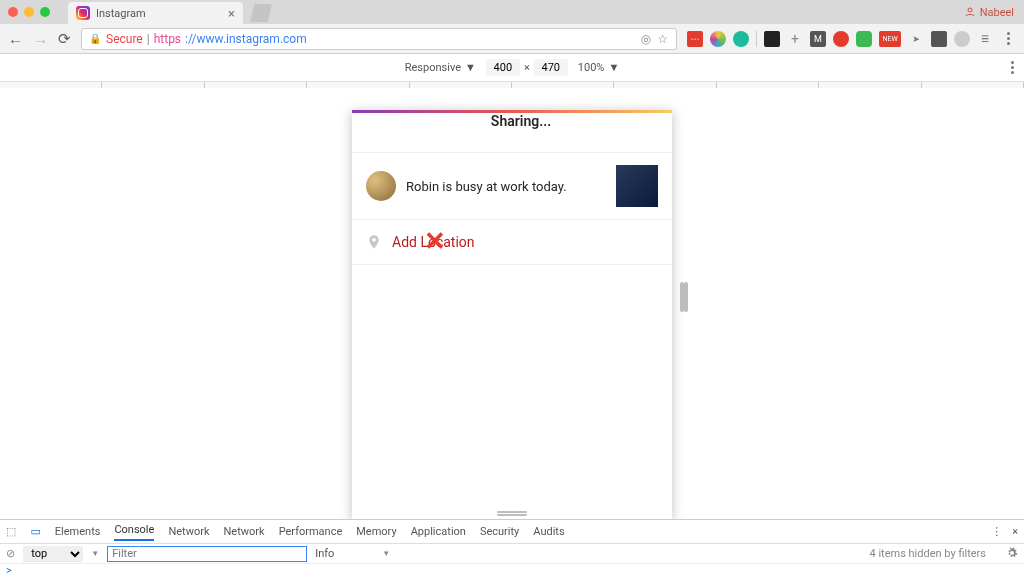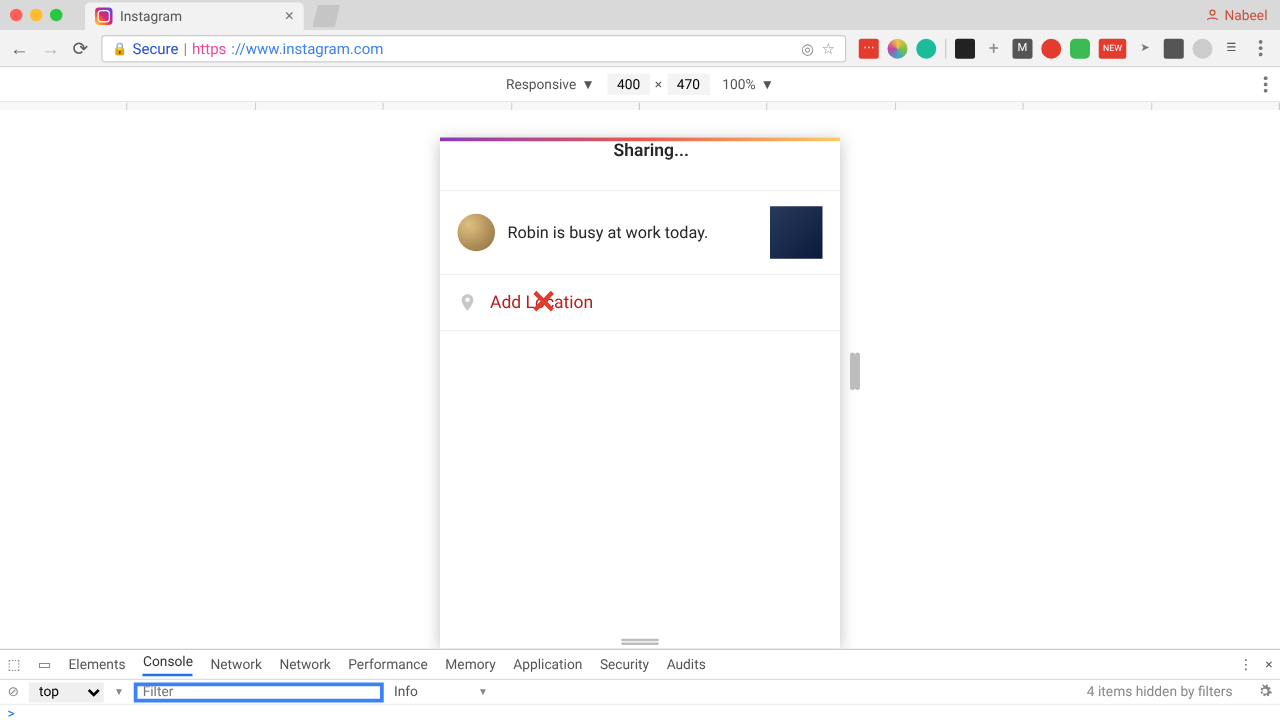--- a/index.html
+++ b/index.html
@@ -18,21 +18,21 @@
 .tab-favicon { width: 14px; height: 14px; background: linear-gradient(45deg,#feda75,#fa7e1e,#d62976,#962fbf,#4f5bd5); border-radius: 3px; display:flex;align-items:center;justify-content:center; }
 .tab-favicon::after{content:"";width:8px;height:8px;border:1.5px solid #fff;border-radius:3px;}
 .tab-close { margin-left: auto; font-size: 13px; color: #777; }
 .newtab { position:absolute; left: 250px; top:4px; width:22px;height:18px;background:#c5c5c5;clip-path: polygon(20% 0, 100% 0, 80% 100%, 0 100%); }
 
 .addr-row { background: #f2f2f2; height: 30px; display: flex; align-items: center; padding: 0 8px; gap: 10px; border-bottom: 1px solid #d0d0d0; }
 .nav-btn { color: #5a5a5a; font-size: 15px; cursor: pointer; }
 .nav-btn.dis { color: #b5b5b5; }
 .addr-bar { flex: 1; height: 22px; background: #fff; border: 1px solid #ccc; border-radius: 3px; display: flex; align-items: center; padding: 0 8px; font-size: 12px; gap: 4px; }
 .lock { color: #0b8043; font-size: 10px; }
-.secure { color: #1d4ed8; }
+.secure { color: #ef4444; }
 .proto { color: #ec4899; }
 .hosttxt { color: #3b82f6; }
 .addr-icons { margin-left: auto; display: flex; gap: 6px; align-items: center; color: #888; }
 .ext-row { display: flex; gap: 7px; align-items: center; }
 .ext { width: 16px; height: 16px; border-radius: 2px; display:flex;align-items:center;justify-content:center;font-size:9px;color:#fff; }
 .ext.red { background:#e33b2e; }
 .ext.ring { background: conic-gradient(#f6c244,#7cc242,#42a5c2,#c242a5,#f6c244); border-radius:50%;}
 .ext.teal { background:#1abc9c; border-radius:50%;}
 .ext.blk { background:#222;}
 .ext.plus{ color:#888;background:none;font-size:14px;}
@@ -75,21 +75,21 @@
 .drag-handle span{width:30px;height:2px;background:#bdbdbd;border-radius:1px;box-shadow:0 3px 0 #bdbdbd;}
 .side-handle{position:absolute;right:calc(50% - 172px);top:200px;width:4px;height:30px;background:#bdbdbd;border-radius:2px;box-shadow:4px 0 0 #bdbdbd;}
 
 
 .devtools { position:absolute; bottom:0; left:0; right:0; height:58px; background:#fff; border-top:1px solid #ccc; font-size:11px; color:#555;}
 .dt-tabs{height:24px;display:flex;align-items:center;border-bottom:1px solid #ddd;padding:0 6px;gap:14px;}
 .dt-tab{cursor:pointer;color:#555;}
 .dt-tab.active{color:#333;border-bottom:2px solid #1a73e8;padding-bottom:3px;margin-bottom:-1px;}
 .dt-right{margin-left:auto;display:flex;gap:10px;align-items:center;}
 .dt-filter{height:20px;display:flex;align-items:center;border-bottom:1px solid #eee;padding:0 6px;gap:8px;}
-.dt-filter select,.dt-filter input{font-size:11px;border:3px solid #3b82f6;height:16px;padding:0 4px;}
+.dt-filter select,.dt-filter input{font-size:11px;border:1px solid #3b82f6;height:16px;padding:0 4px;}
 .dt-filter .ctx{width:60px;border:none;}
 .dt-filter .flt{width:200px;}
 .dt-status{margin-left:auto;color:#888;display:flex;gap:20px;}
 .dt-console{height:14px;padding:0 6px;color:#1a73e8;}
 .gear{width:12px;height:12px;}
 </style>
 </head>
 <body>
 
 <div class="browser-top">

